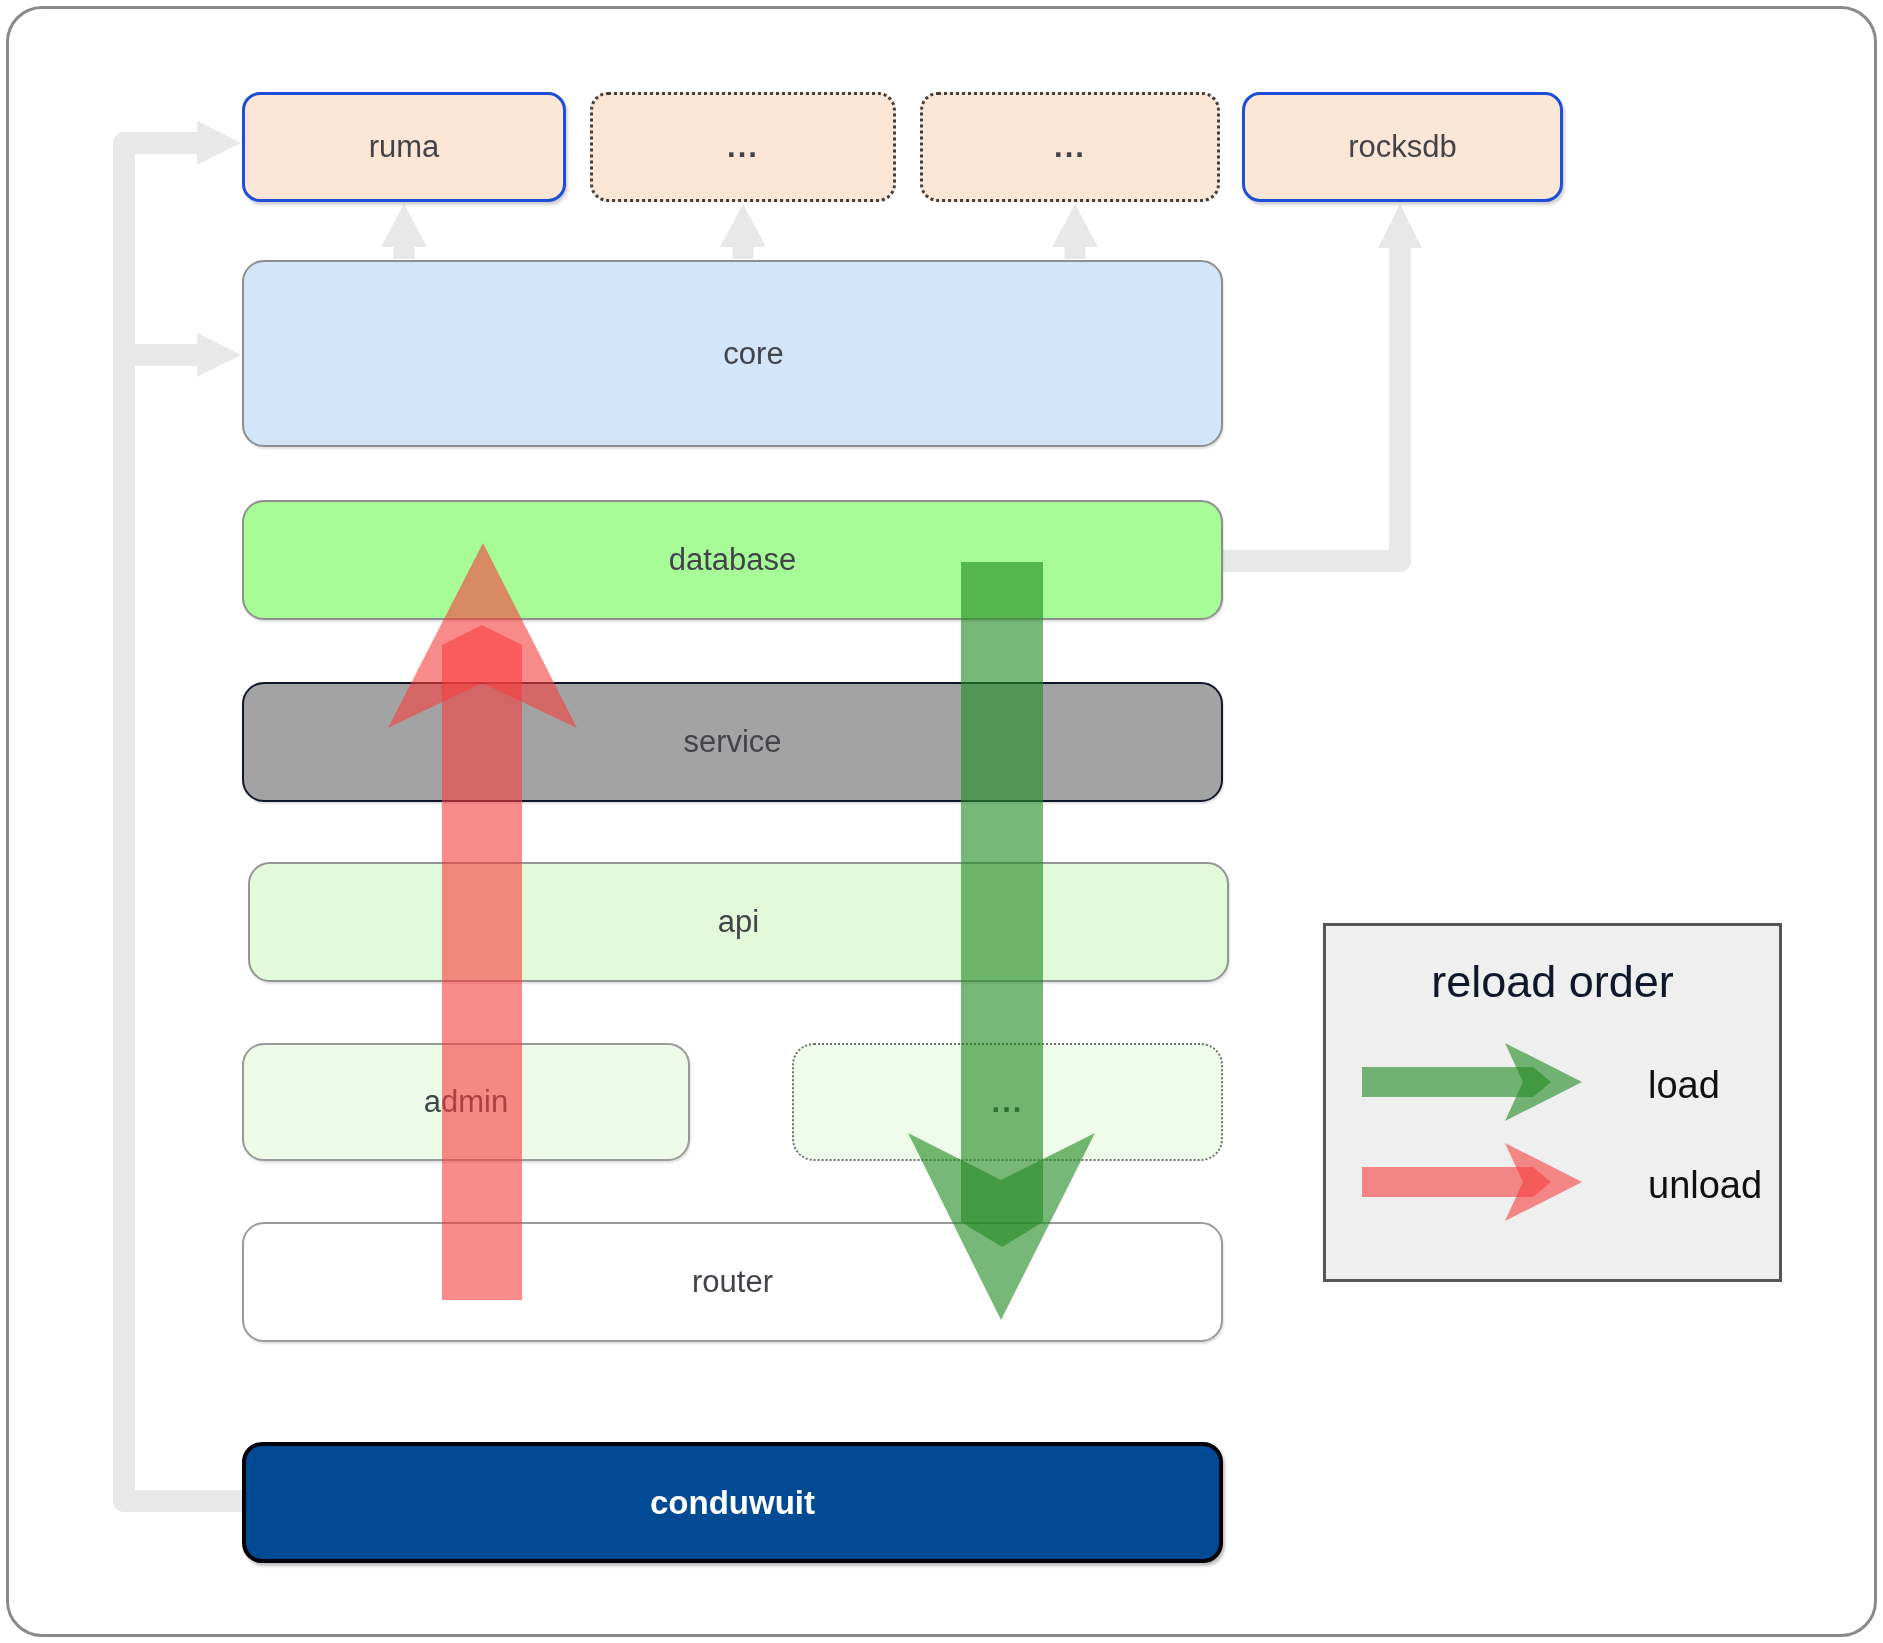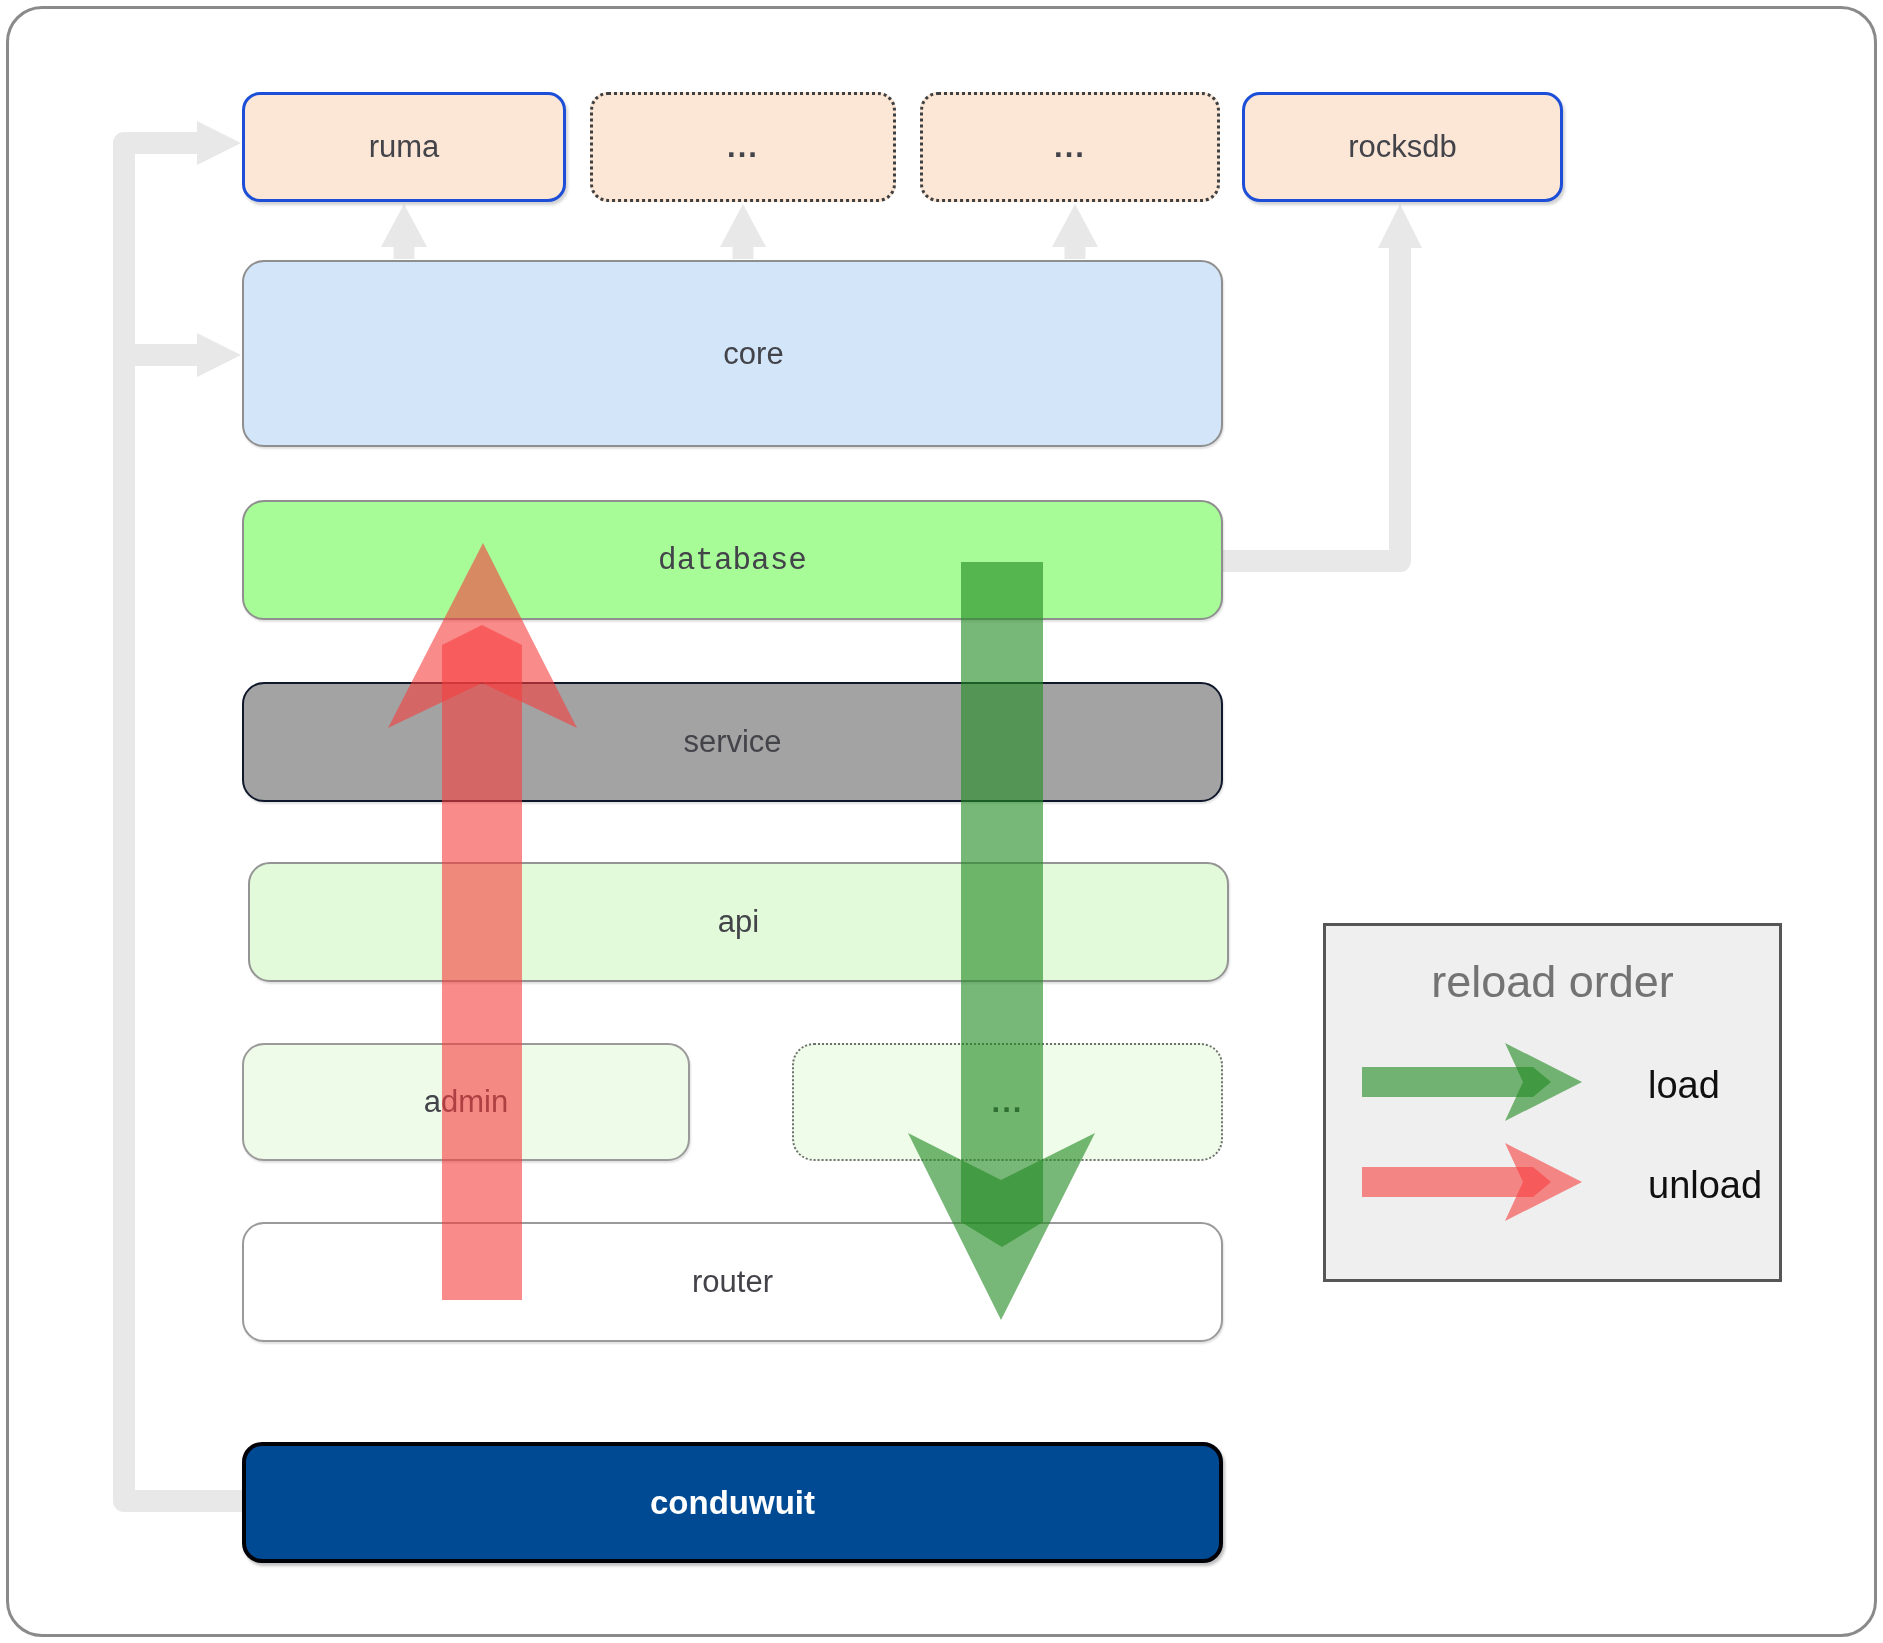--- a/index.html
+++ b/index.html
@@ -16,21 +16,21 @@
   #arrow-layer{z-index:3;}
   .box{
     position:absolute;box-sizing:border-box;z-index:2;
     display:flex;align-items:center;justify-content:center;
     border-radius:22px;font-size:31px;color:#43434a;
     box-shadow:1px 2px 2px rgba(0,0,0,0.12);
   }
   .peach{background:#fce7d6;border:3px solid #1d4ed8;border-radius:18px;box-shadow:2px 3px 3px rgba(0,0,0,0.18);}
   .peach.dotted{border:3px dotted #3f3f3f;box-shadow:none;}
   .blue  {background:#d3e5f8;border:2px solid #8f8f8f;padding-left:42px;}
-  .green1{background:#a7fc98;border:2px solid #8f8f8f;font-family:Liberation Mono, monospace;}
+  .green1{background:#a7fc98;border:2px solid #8f8f8f;}
   .green2{background:#a3a3a3;border:2px solid #0f172a;}
   .green3{background:#e2fad9;border:2px solid #949494;}
   .green4{background:#eefbe8;border:2px solid #9a9a9a;}
   .green5{background:#f0fcea;border:2px dotted #6f6f6f;box-shadow:none;}
   .white {background:#ffffff;border:2px solid #9a9a9a;}
   .navy{
     background:#004a94;border:4px solid #000207;border-radius:20px;
     color:#ffffff;font-weight:700;font-size:33px;box-shadow:2px 3px 3px rgba(0,0,0,0.25);
   }
   .dots-label{font-weight:700;letter-spacing:2px;}
@@ -45,21 +45,21 @@
   #box-api     {left:242px; top:862px; width:981px; height:120px;margin-left:6px;}
   #box-admin   {left:242px; top:1043px;width:448px; height:118px;}
   #dots-box-3  {left:792px; top:1043px;width:431px; height:118px;}
   #box-router  {left:242px; top:1222px;width:981px; height:120px;}
   #box-conduwuit{left:242px;top:1442px;width:981px; height:121px;}
   .legend{
     position:absolute;left:1323px;top:923px;width:459px;height:359px;z-index:2;
     box-sizing:border-box;background:#efefef;border:3px solid #565656;
   }
   .legend-title{
-    margin-top:30px;text-align:center;font-size:45px;color:#737373;
+    margin-top:30px;text-align:center;font-size:45px;color:#0f172a;
   }
   .legend-label{
     position:absolute;left:322px;transform:translateY(-50%);
     font-size:38px;color:#101010;white-space:nowrap;
   }
   #legend-load-label{top:159px;}
   #legend-unload-label{top:259px;}
 </style>
 </head>
 <body>

